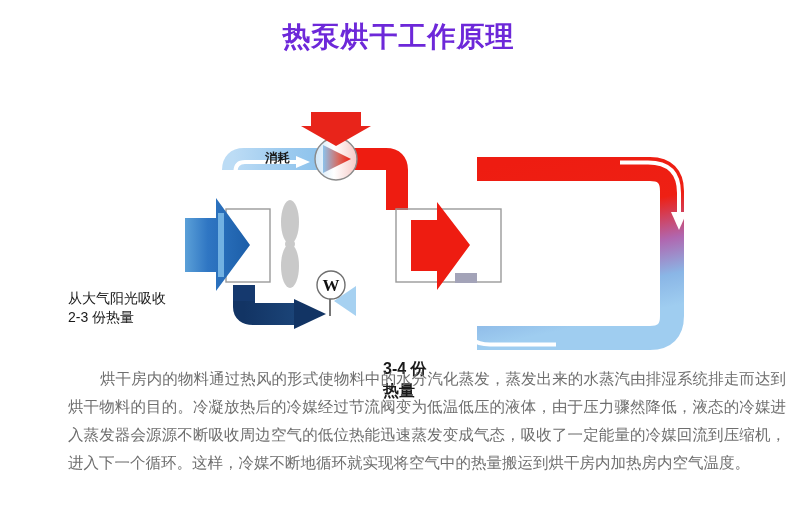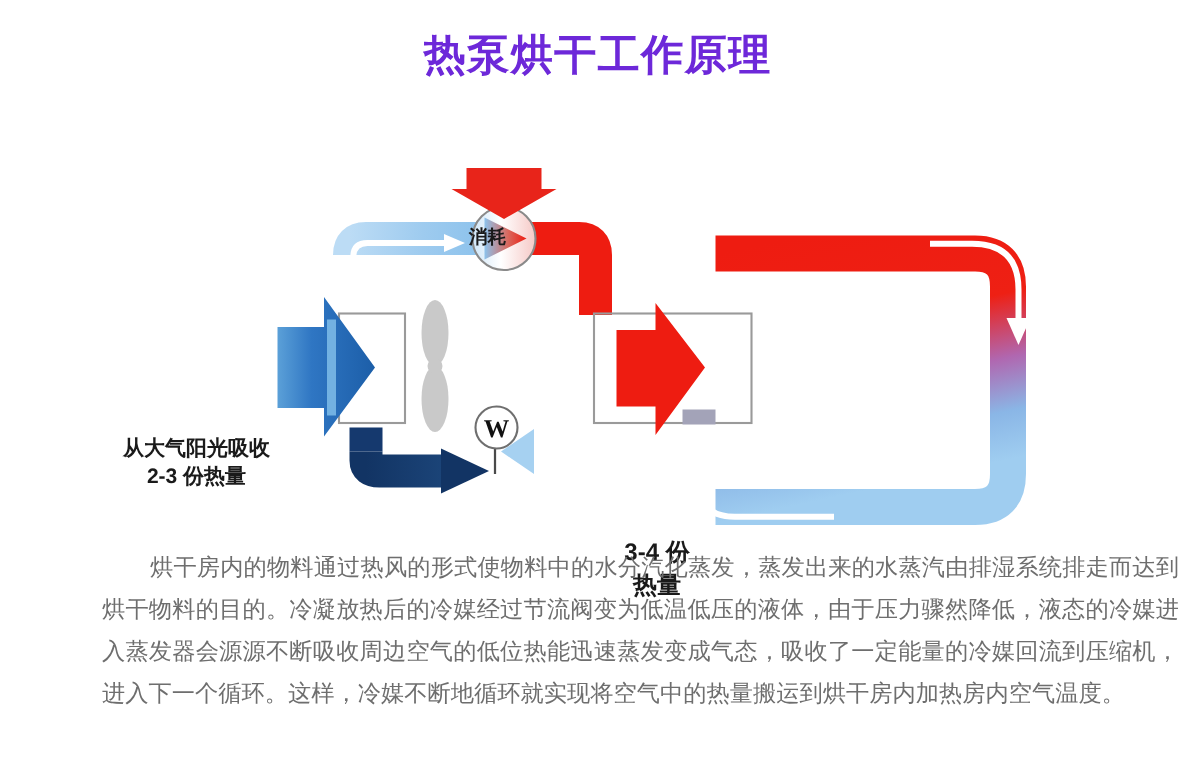--- a/index.html
+++ b/index.html
@@ -7,23 +7,23 @@
     width:797px;height:522px;background:#ffffff;
     font-family:"Liberation Sans","DejaVu Sans",sans-serif;
     overflow:hidden;position:relative;
   }
   #page-title{
     position:absolute;left:0;top:18px;width:797px;text-align:center;
     font-size:28px;font-weight:bold;color:#6d28d9;letter-spacing:1px;
   }
   #diagram{position:absolute;left:0;top:70px;width:797px;height:290px;}
   #diagram svg{display:block;}
-  .lbl{position:absolute;color:#1a1a1a;text-align:center;line-height:1.35;}
+  .lbl{position:absolute;color:#1a1a1a;text-align:left;line-height:1.35;}
   #label-consume{left:265px;top:80px;width:120px;font-size:12.5px;font-weight:bold;}
-  #label-absorb{left:56px;top:219px;width:150px;font-size:14px;font-weight:bold;}
+  #label-absorb{left:68px;top:219px;width:150px;font-size:14px;font-weight:normal;}
   #label-heat{left:383px;top:288px;width:110px;font-size:16px;font-weight:bold;}
   #label-room{left:500px;top:233px;width:140px;font-size:14px;font-weight:bold;color:#333;}
   #paragraph{
     position:absolute;left:68px;top:365px;width:718px;
     font-size:15.5px;line-height:28px;color:#6e6e6e;text-align:justify;
     text-indent:32px;
   }
 </style>
 </head>
 <body>

